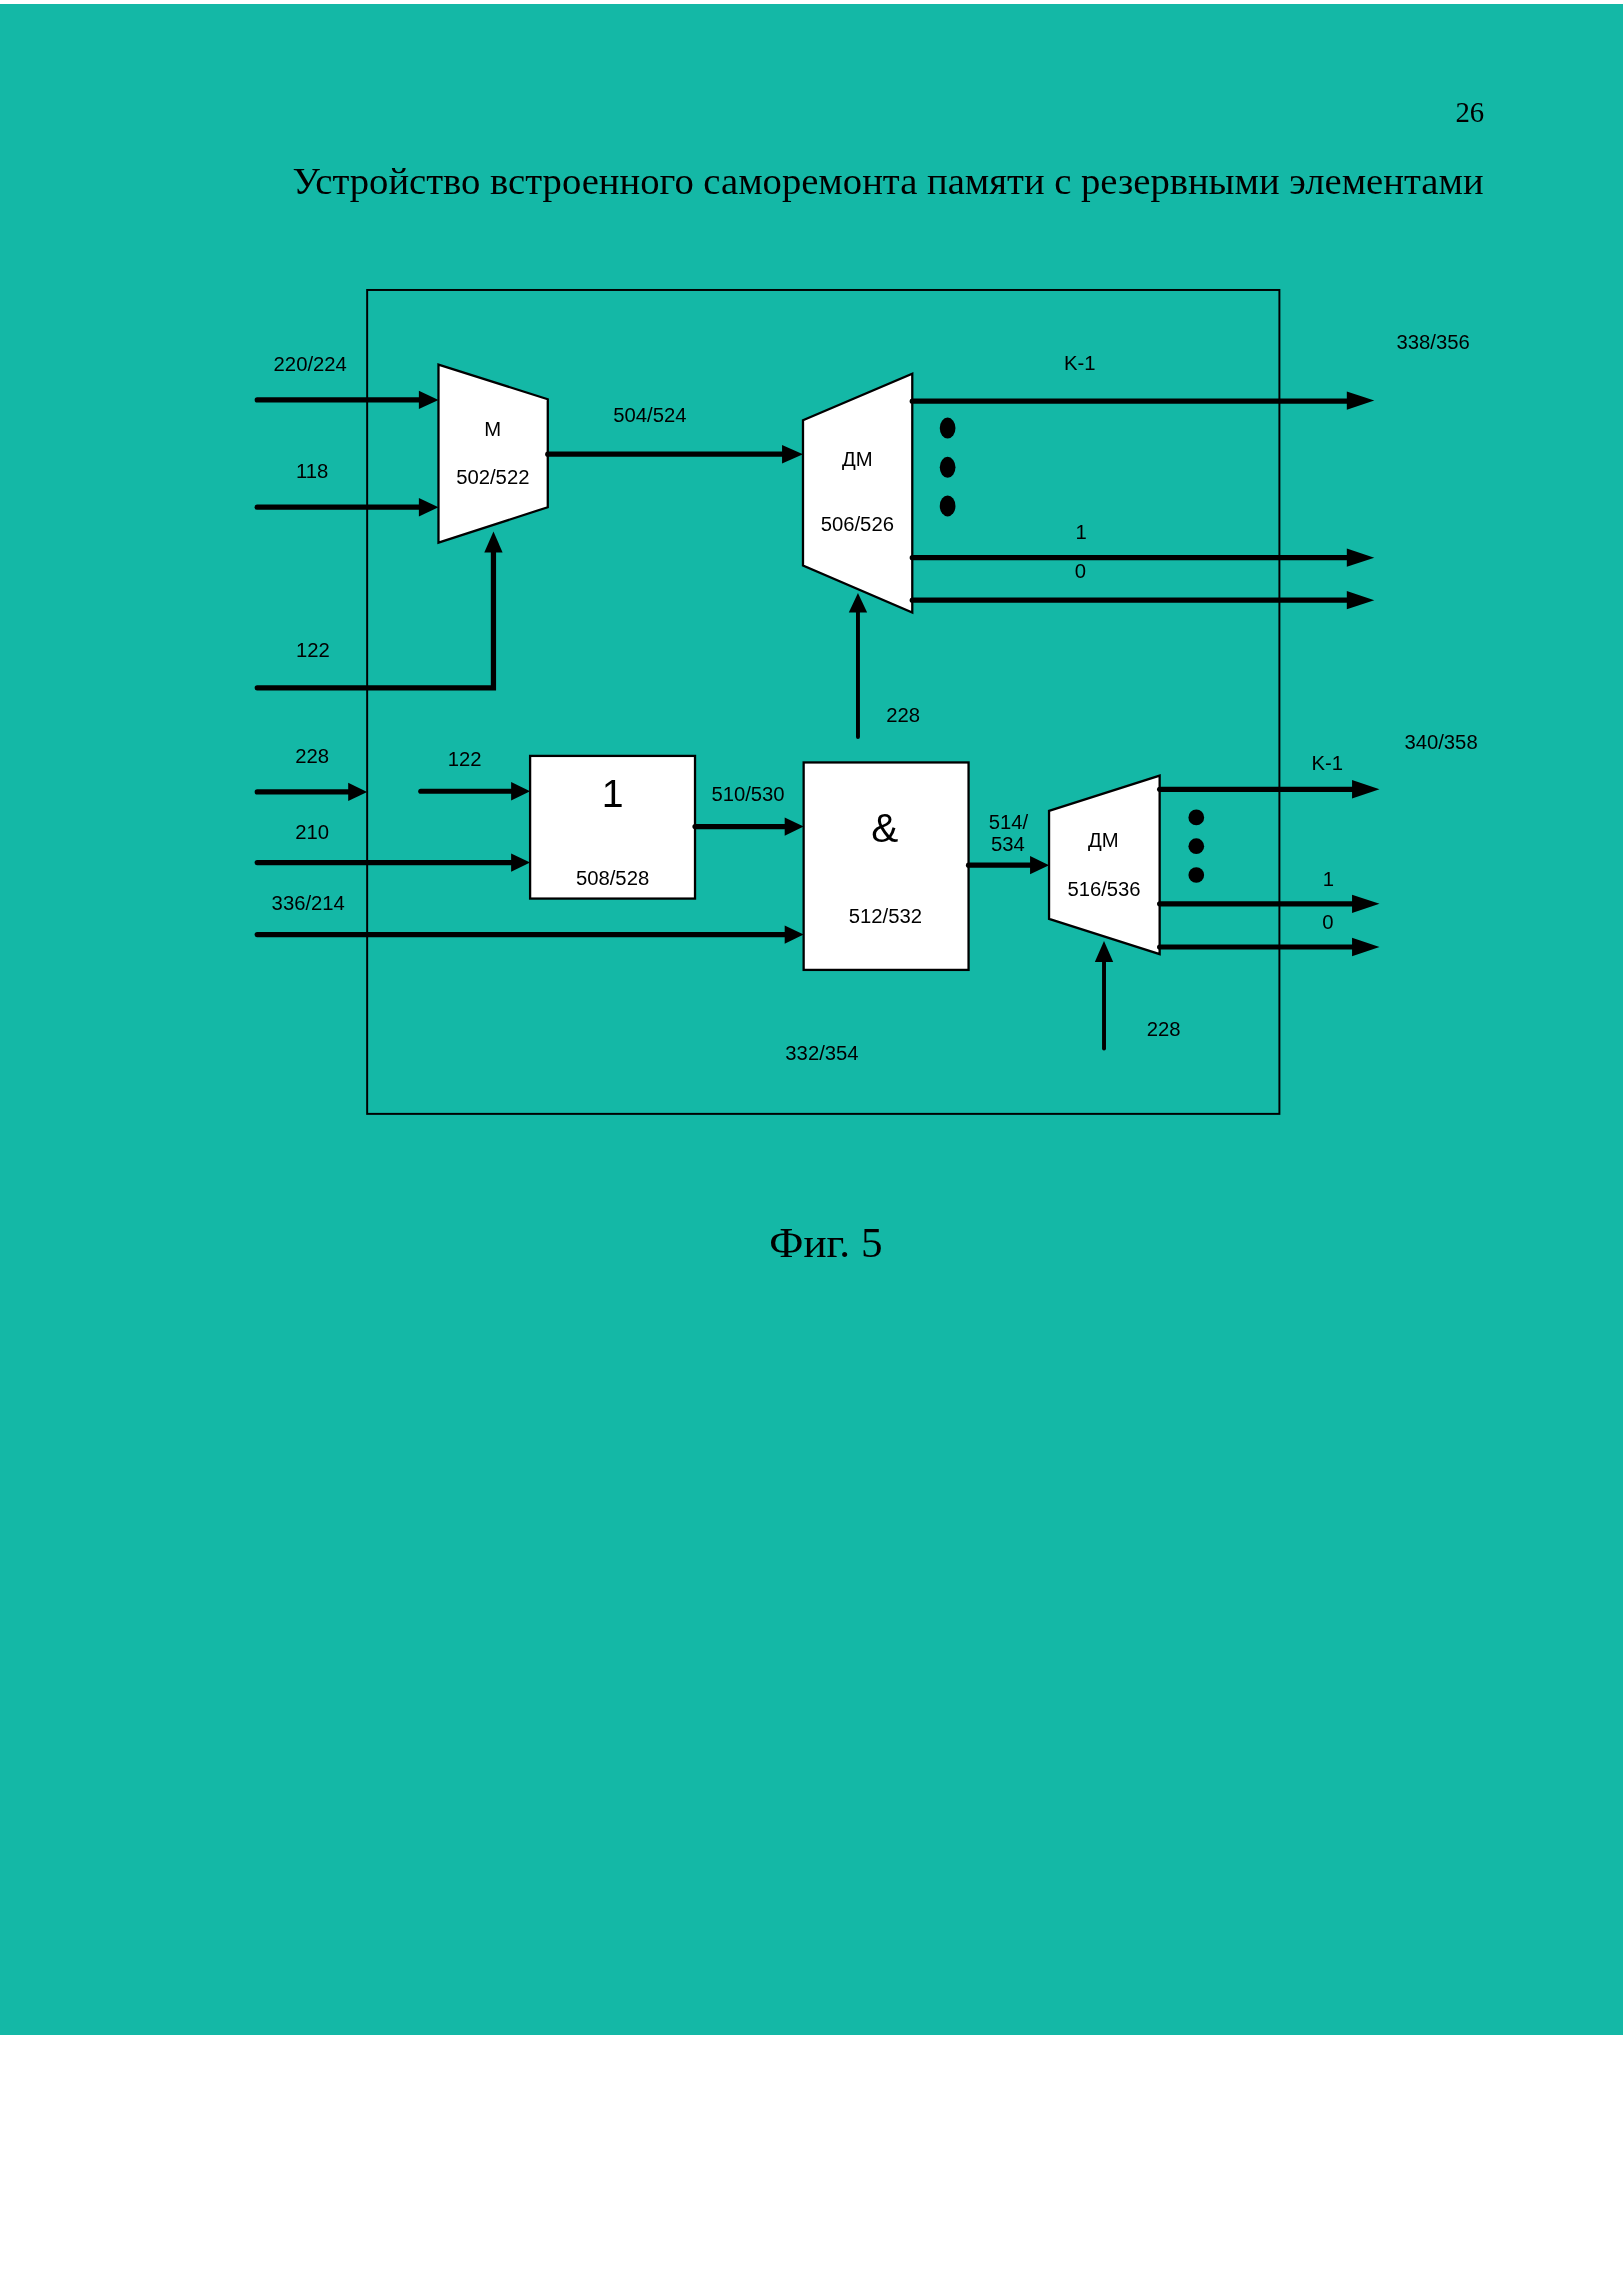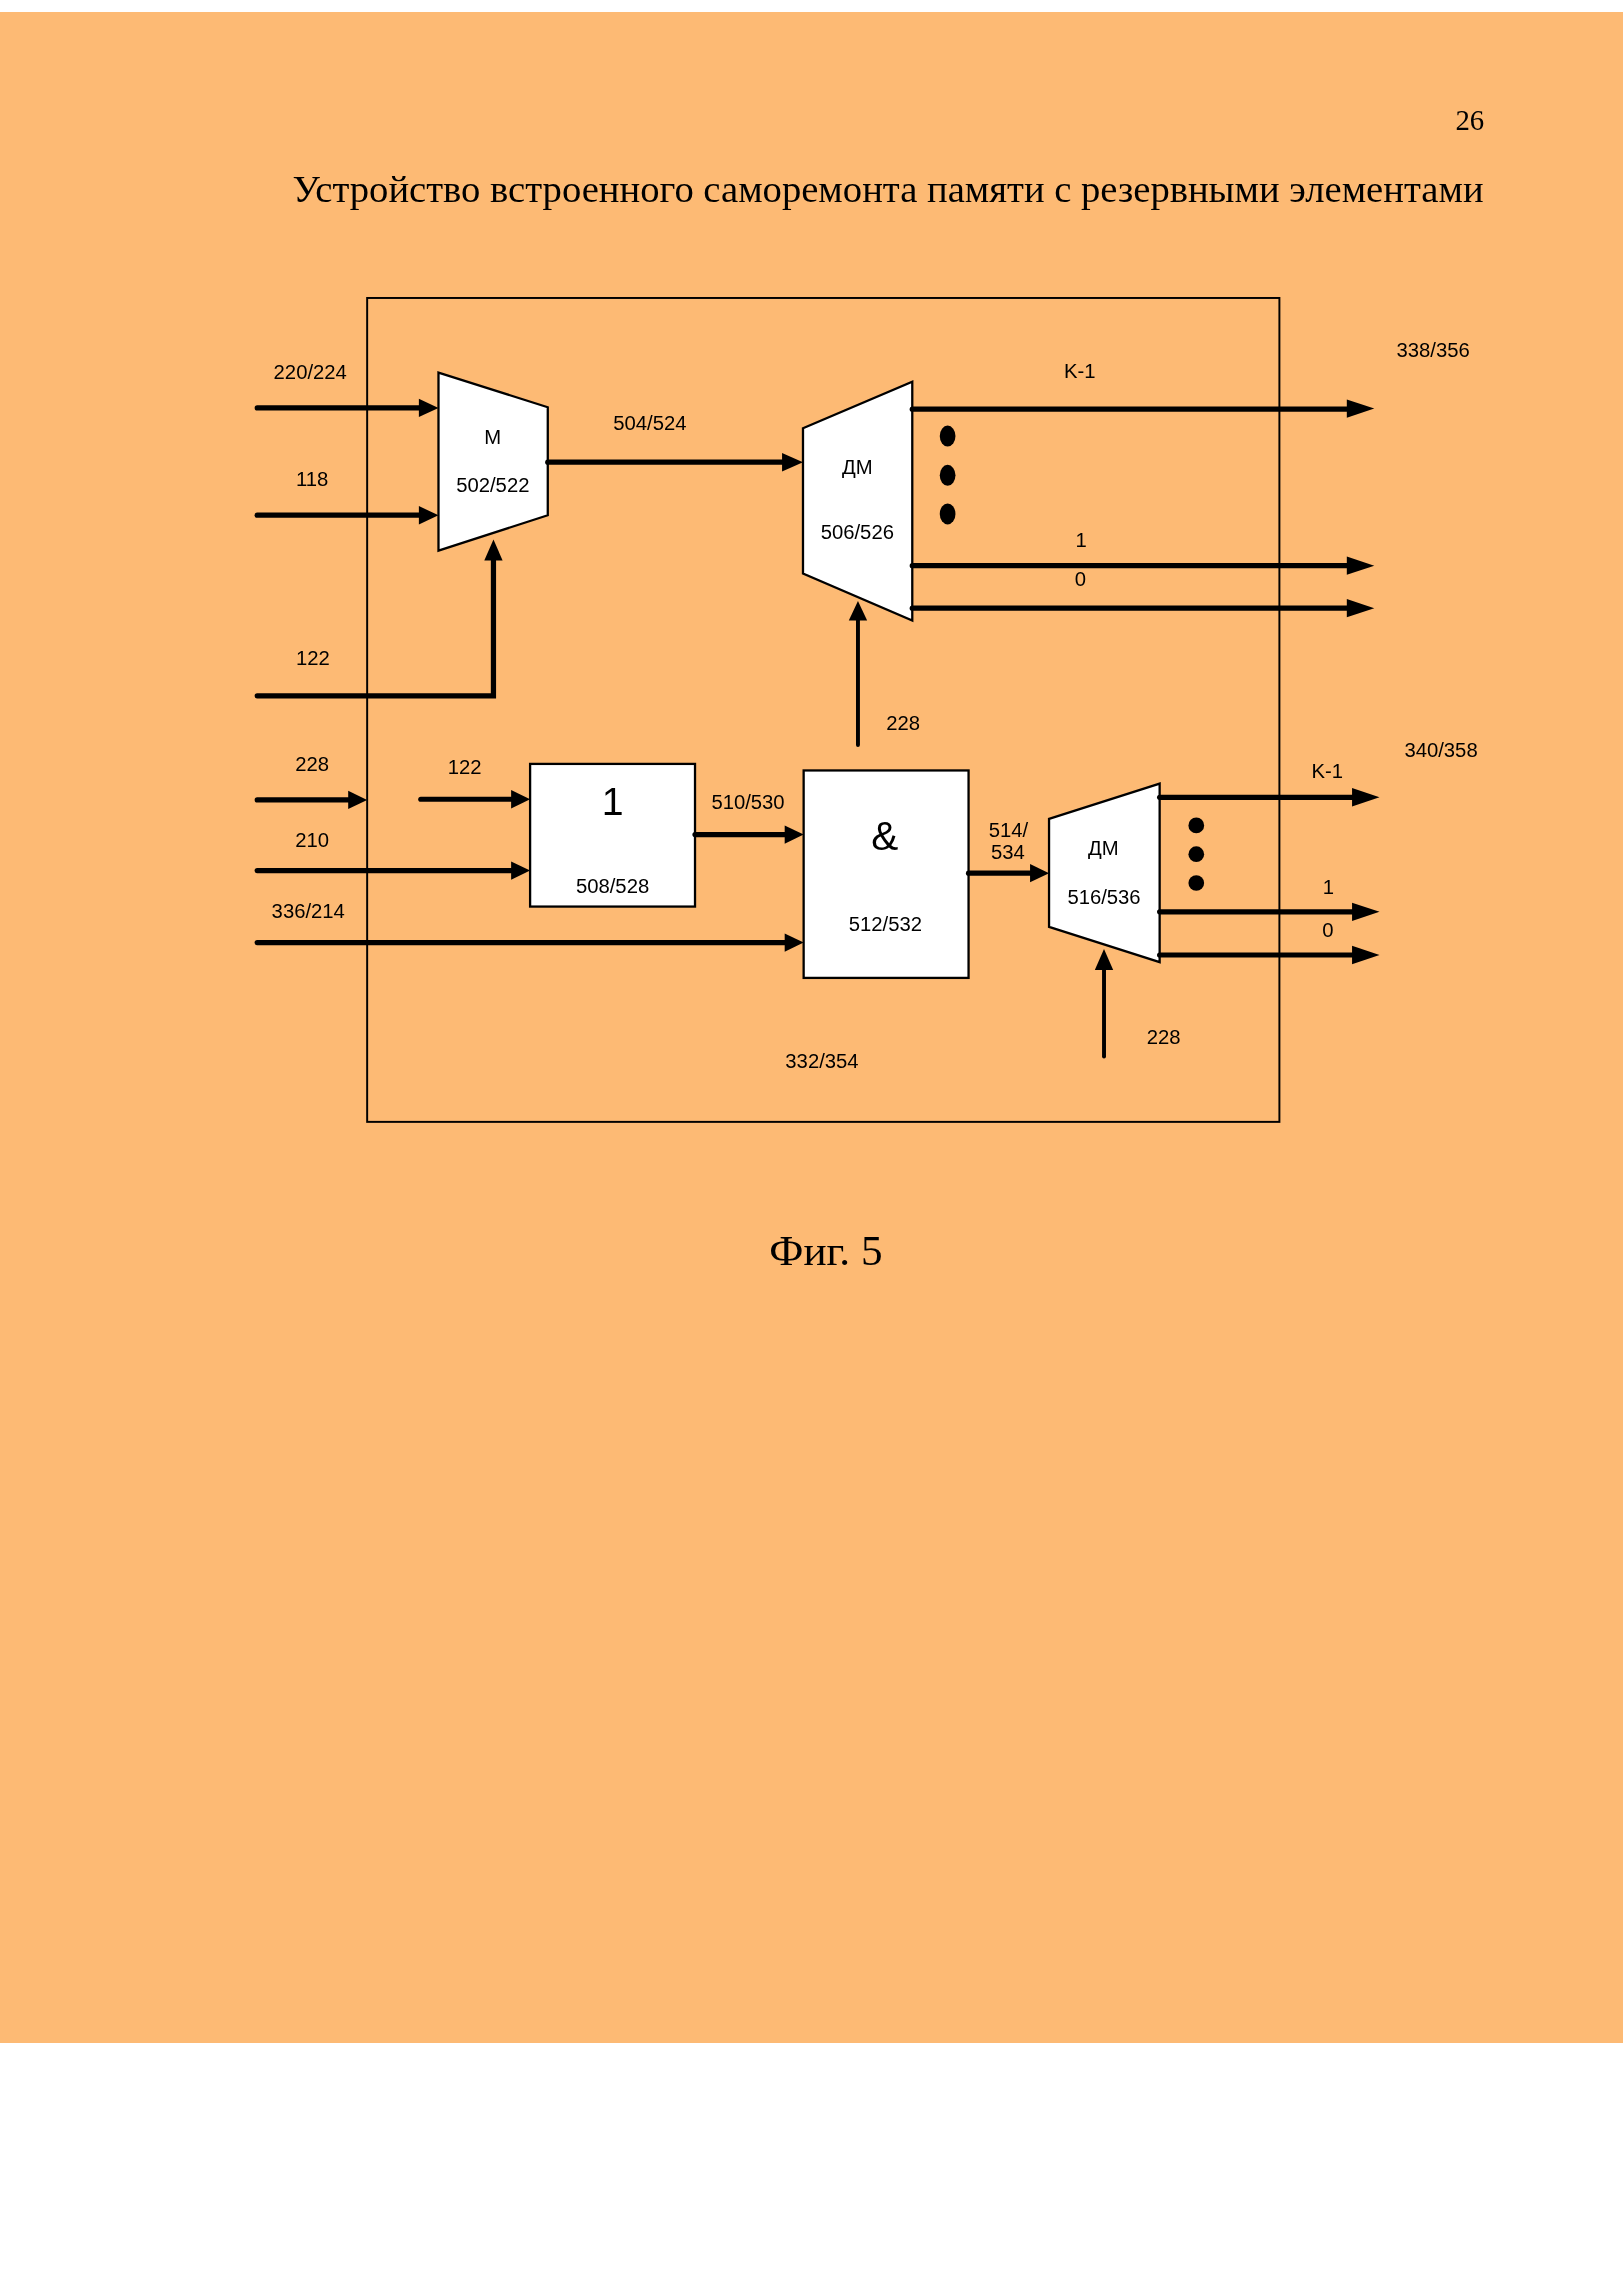--- a/index.html
+++ b/index.html
@@ -1,17 +1,17 @@
 <!DOCTYPE html>
 <html style="font-size:10.5px"><head>
 <meta charset="utf-8">
 <style>
   html, body { margin: 0; padding: 0; background: #ffffff; }
   body { width: 1623px; height: 2295px; position: relative; overflow: hidden; }
-  #page { position: absolute; left: 0; top: 12px; width: 1623px; height: 2031px; background: #fdba74; }
+  #page { position: absolute; left: 0; top: 4px; width: 1623px; height: 2031px; background: #14b8a6; }
   .serif { font-family: "Liberation Serif", "DejaVu Serif", serif; fill: #000; }
   .sans { font-family: "Liberation Sans", "DejaVu Sans", sans-serif; fill: #000; }
   .lbl { font-size: 31px; }
   .thin { stroke: #000; stroke-width: 3; fill: none; }
   .shape { stroke: #000; stroke-width: 3.5; fill: #fff; }
   .wire { stroke: #000; stroke-width: 8; fill: none; stroke-linecap: round; }
   .wire-v { stroke: #000; stroke-width: 6; fill: none; stroke-linecap: round; }
   .head { fill: #000; stroke: none; }
   .dot { fill: #000; }
 </style>

